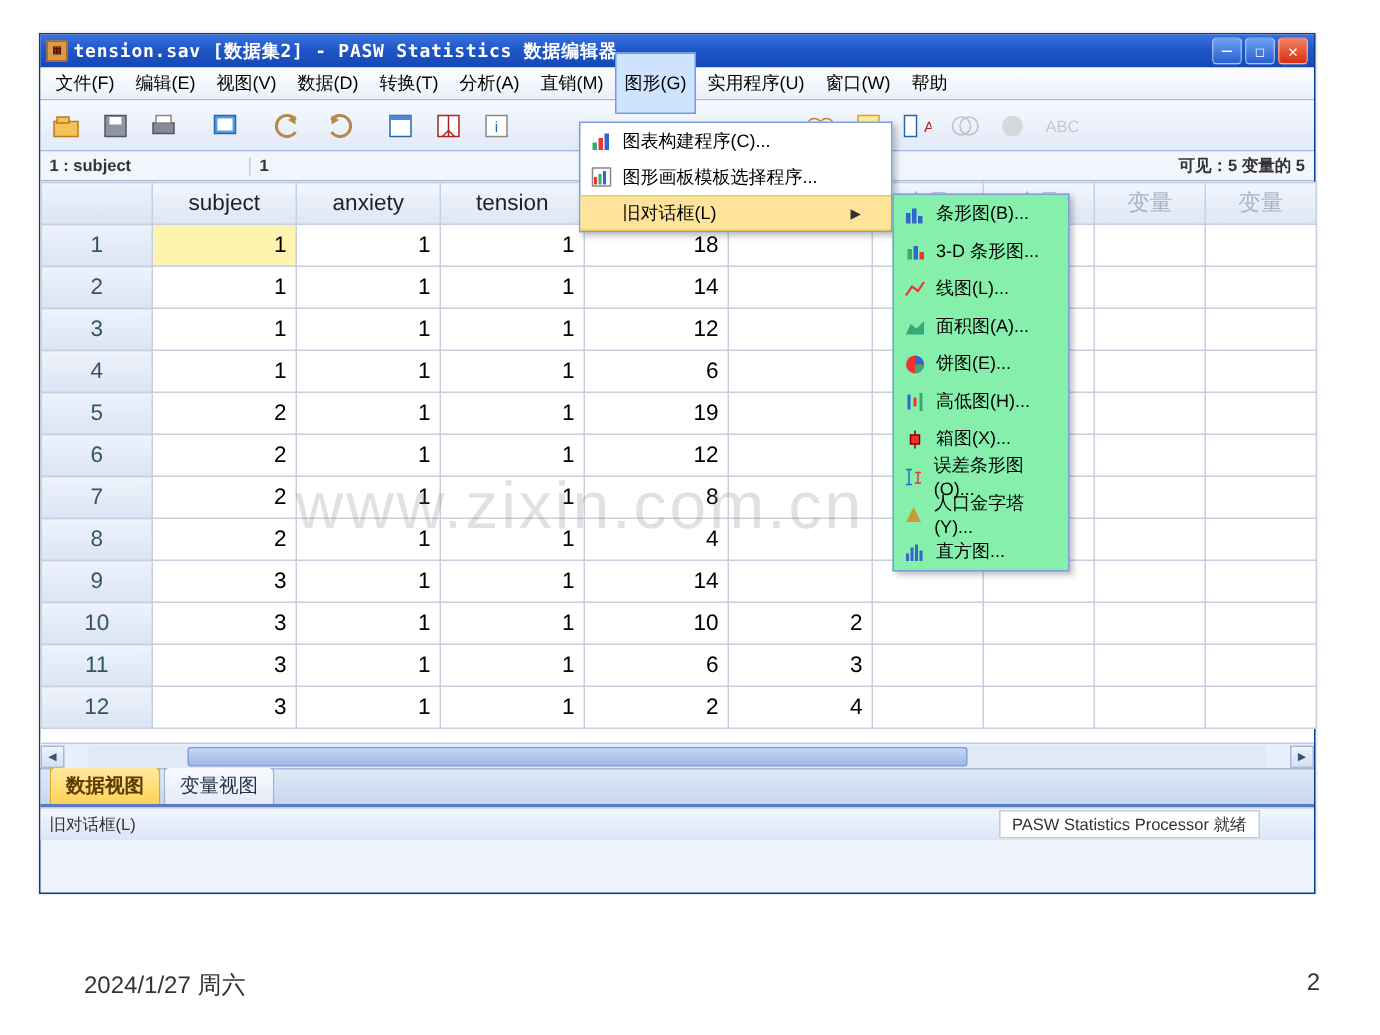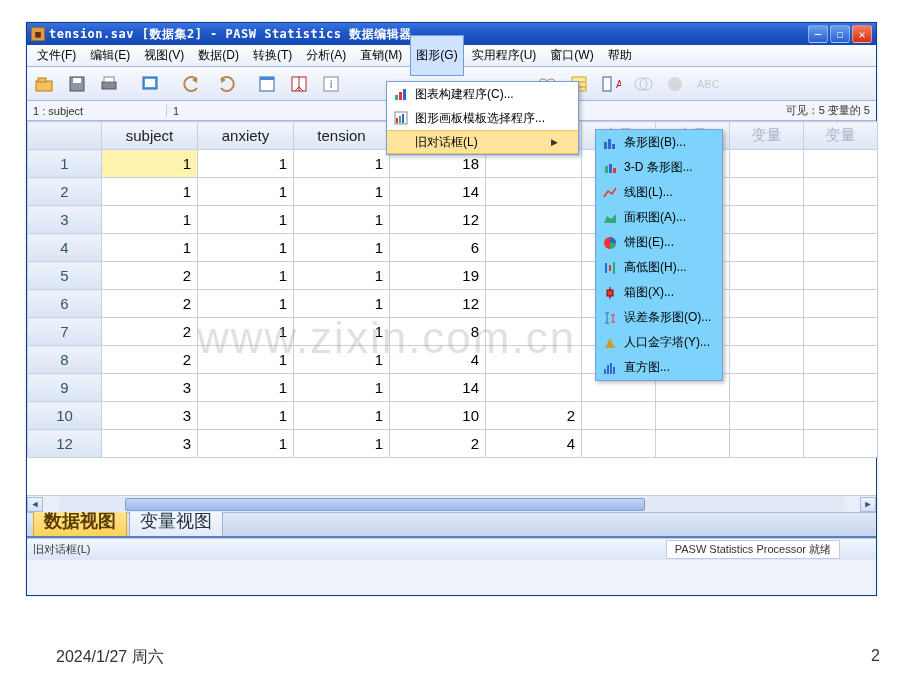--- a/index.html
+++ b/index.html
@@ -67,20 +67,21 @@
     border:1px solid transparent; border-radius:3px;
   }
   .tbsep { width:6px; }
   
   .cellrow {
     height: 20px;
     background: #f2f5fc;
     border-bottom: 1px solid #a8b8da;
     display: flex; align-items: center;
     font-size: 11px;
+    font-weight: bold;
   }
   .cellname { width:140px; border-right:1px solid #c0cbe0; padding:0 6px; color:#333;}
   .cellval { flex:1; padding:0 6px; color:#333; }
   .visible { padding:0 6px; color:#333; }
   
   .gridwrap { position:relative; height: 391px; background:#fff; }
   table.grid { border-collapse: collapse; width:100%; table-layout:fixed; }
   table.grid th, table.grid td {
     border: 1px solid #c8d0e0;
     height: 28px;
@@ -103,40 +104,40 @@
     text-align: center; font-weight: normal;
     color:#356; width:70px;
     font-size: 15px;
   }
   table.grid .corner { background: linear-gradient(#eef3fc,#dae4f4); }
   table.grid td.sel { background:#fff3b0; }
   
   .dropdown {
     position:absolute;
     left: 359px; top: 58px;
-    width: 193px;
+    width: 209px;
     background:#fff;
     border:1px solid #7b9dd8;
     box-shadow: 2px 2px 4px rgba(0,0,0,.25);
     z-index: 30;
   }
   .dropdown .ditem {
     display:flex; align-items:center;
     height: 24px; padding: 0 20px 0 6px;
     gap:6px;
     font-size:12px;
   }
   .dropdown .ditem.hov { background:#ffe39a; border-top:1px solid #e9c95b; border-bottom:1px solid #e9c95b; height:24px; }
   .dropdown .ditem .arrow { margin-left:auto; font-size:9px; color:#333; }
   .micon { width:16px; height:16px; display:inline-flex; align-items:center; justify-content:center; }
   .submenu {
     position:absolute;
     left:568px; top:106px;
-    width: 128px;
-    background:#7dd3fc;
+    width: 118px;
+    background:#86efac;
     border:1px solid #7b9dd8;
     box-shadow: 2px 2px 4px rgba(0,0,0,.25);
     z-index: 31;
   }
   .submenu .sitem {
     display:flex; align-items:center;
     height: 25px; padding: 0 10px 0 6px; gap:6px;
     font-size:12px;
   }
   
@@ -157,21 +158,21 @@
     border-top:1px solid #a8b8da;
     border-bottom: 2px solid #5a7cc0;
     display:flex; align-items:flex-end;
     padding: 0 6px; gap:0;
   }
   .vtab {
     padding: 3px 10px;
     background: linear-gradient(#f8fafd,#e3ebf8);
     border:1px solid #9cb1d8; border-bottom:none;
     border-radius: 4px 4px 0 0;
-    font-size:18px; color:#234; margin-right:2px;margin-top:15px;
+    font-size:13px; color:#234; margin-right:2px;margin-top:15px;
   }
   .vtab.active { background: linear-gradient(#ffe9a0,#ffd257); border-color:#d8a830; color:#5a3b00; font-weight:bold;}
   
   .statusbar {
     height: 22px;
     background: linear-gradient(#f1f5fd,#dde6f6);
     display:flex; align-items:center; padding:0 6px;
     font-size:11px; color:#333;
     border-top:1px solid #c0cbe0;
   }
@@ -463,20 +464,32 @@
               <td>1</td>
               <td>1</td>
               <td>10</td>
               <td>2</td>
               <td></td>
               <td></td>
               <td></td>
               <td></td>
             </tr>
             <tr>
+              <th class="rowhdr">11</th>
+              <td>3</td>
+              <td>1</td>
+              <td>1</td>
+              <td>6</td>
+              <td>3</td>
+              <td></td>
+              <td></td>
+              <td></td>
+              <td></td>
+            </tr>
+            <tr>
               <th class="rowhdr">12</th>
               <td>3</td>
               <td>1</td>
               <td>1</td>
               <td>2</td>
               <td>4</td>
               <td></td>
               <td></td>
               <td></td>
               <td></td>

